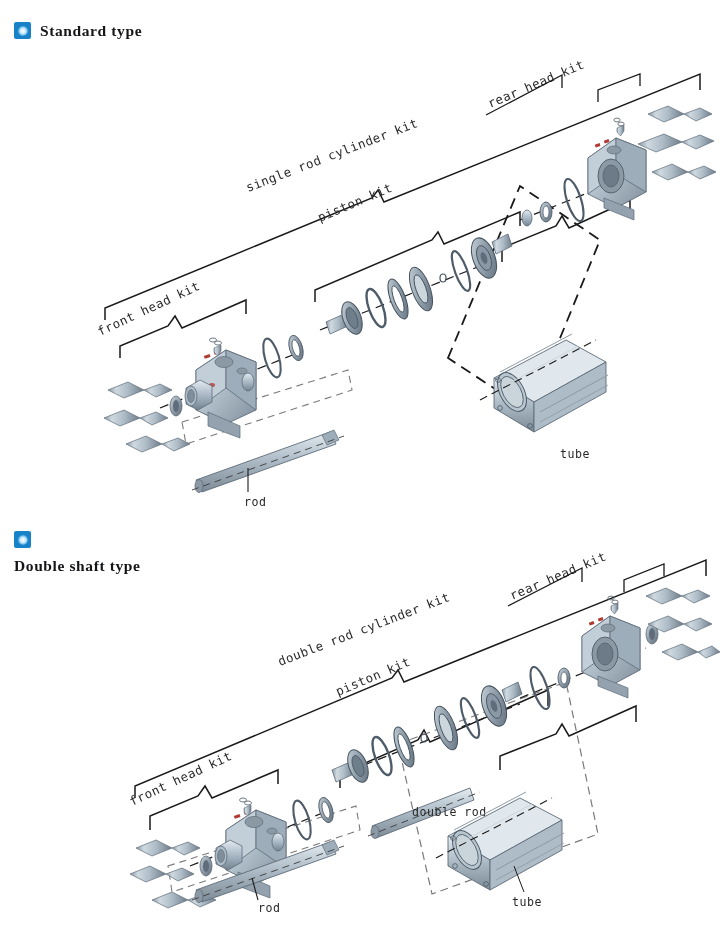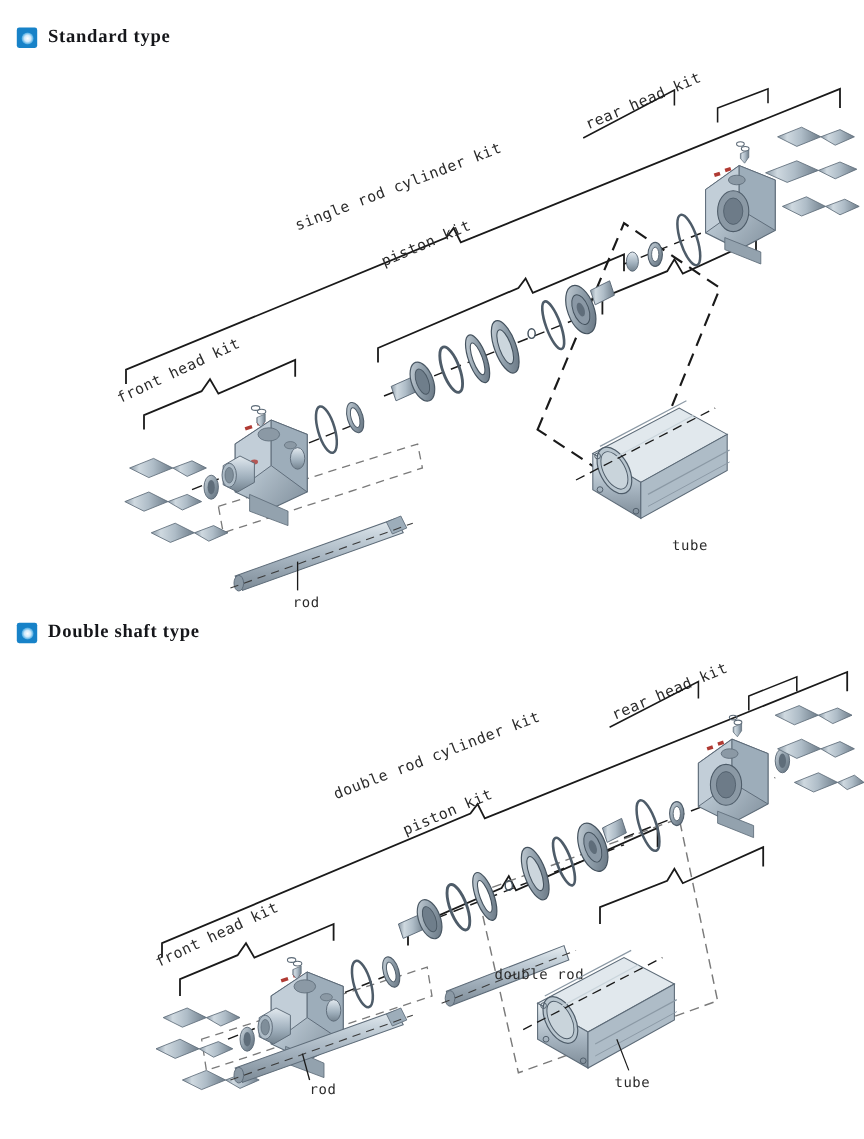--- a/index.html
+++ b/index.html
@@ -1,23 +1,23 @@
 <!DOCTYPE html>
 <html><head>
 <meta charset="utf-8">
 <style>
   html,body{margin:0;padding:0;background:#ffffff;}
   body{width:720px;height:949px;font-family:"Liberation Serif",serif;overflow:hidden;position:relative;}
 
   .page{position:relative;width:720px;height:949px;background:#ffffff;}
 
   
-  .sec-head{position:absolute;display:flex;align-items:flex-end;gap:9px;}
+  .sec-head{position:absolute;display:flex;align-items:flex-start;gap:9px;}
   .sec-head.s1{left:14px;top:22px;}
-  .sec-head.s2{left:14px;top:518px;}
+  .sec-head.s2{left:14px;top:531px;flex-direction:column;}
 
   .bullet{width:17px;height:17px;border-radius:2px;
           background:#1782c8;
           position:relative;flex:0 0 auto;}
   .bullet::after{content:"";position:absolute;left:50%;top:50%;
           width:10px;height:10px;margin:-5px 0 0 -5px;border-radius:50%;
           background:radial-gradient(circle at 50% 50%,#ffffff 0%,#cfe9fb 38%,#2f9ddc 75%,#1274b6 100%);}
 
   .sec-title{font-family:"Liberation Serif",serif;font-weight:bold;font-size:15.5px;
              color:#15161a;letter-spacing:.6px;white-space:nowrap;}

